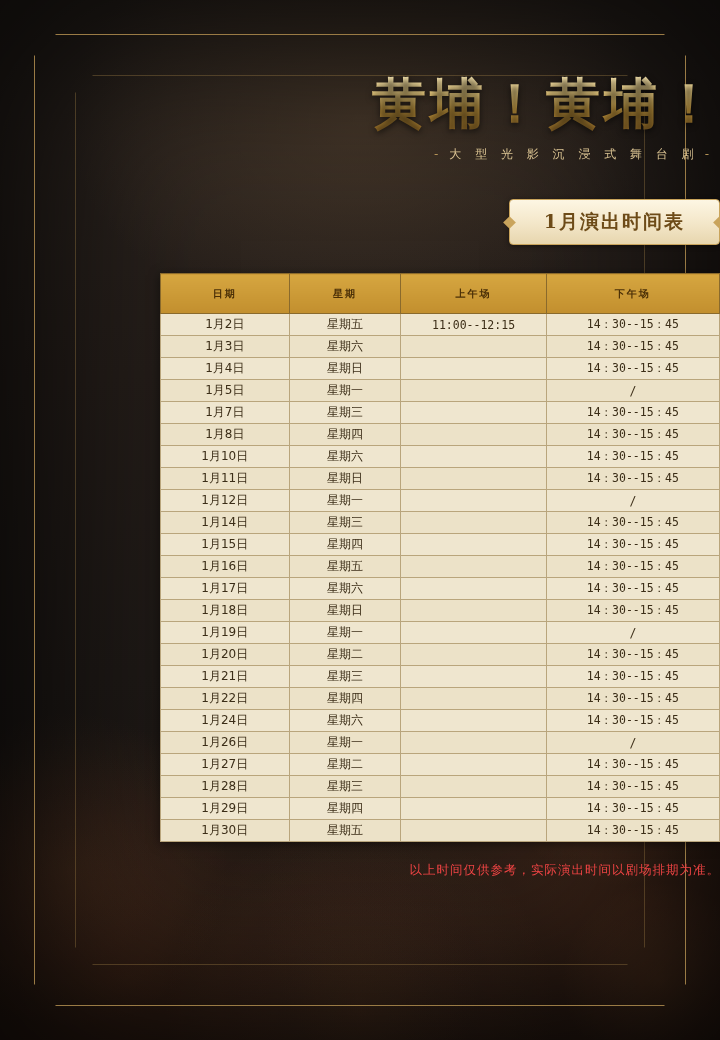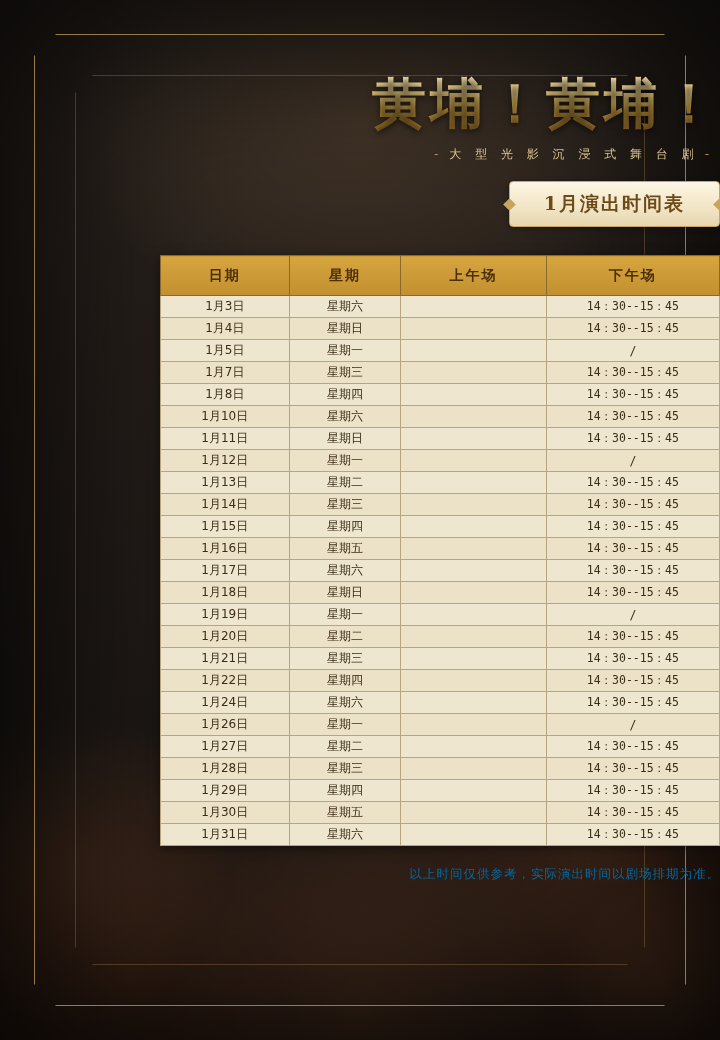--- a/index.html
+++ b/index.html
@@ -94,21 +94,21 @@
   .subtitle {
     margin-top: 12px;
     font-size: 12px;
     letter-spacing: 5px;
     color: #d9c291;
     font-family: "DejaVu Sans", sans-serif;
   }
   .subtitle .dash { color: #b39256; margin: 0 6px; }
 
   .banner {
-    margin-top: 18px;
+    margin-top: 36px;
     position: relative;
     padding: 9px 34px;
     border: 1px solid #c9a css;
   }
   .banner {
     border: 1px solid #c9a45c;
     border-radius: 4px;
     background: linear-gradient(180deg, #fdf6e3 0%, #f3e6c8 55%, #e7d6ae 100%);
     box-shadow: 0 1px 5px rgba(0,0,0,0.45);
   }
@@ -138,21 +138,21 @@
   }
   table {
     border-collapse: collapse;
     width: 100%;
     table-layout: fixed;
     box-shadow: 0 2px 10px rgba(0,0,0,0.5);
   }
   thead th {
     background: linear-gradient(180deg, #d6a640 0%, #c28f2e 100%);
     color: #4a2f07;
-    font-size: 14px;
+    font-size: 10px;
     font-weight: bold;
     letter-spacing: 2px;
     height: 40px;
     border: 1px solid #8a6a2c;
     font-family: "DejaVu Sans", sans-serif;
   }
   tbody td {
     background: #efe6cf;
     color: #3b2d17;
     font-size: 12px;
@@ -161,21 +161,21 @@
     border: 1px solid #b9a57c;
     font-family: "DejaVu Sans", sans-serif;
     white-space: nowrap;
   }
   tbody tr:nth-child(even) td { background: #ece2c8; }
   td.time { font-family: "DejaVu Sans Mono", monospace; font-size: 11.5px; letter-spacing: 0px; }
 
   .footnote {
     margin-top: 20px;
     font-size: 12.5px;
-    color: #0369a1;
+    color: #ef4444;
     letter-spacing: 1px;
     font-family: "DejaVu Sans", sans-serif;
   }
 </style>
 </head>
 <body>
 
 <div class="page">
   <div class="smoke"></div>
   <div class="vignette"></div>
@@ -204,20 +204,26 @@
         <thead>
           <tr>
             <th>日期</th>
             <th>星期</th>
             <th>上午场</th>
             <th>下午场</th>
           </tr>
         </thead>
         <tbody id="schedule-body">
             <tr>
+              <td>1月2日</td>
+              <td>星期五</td>
+              <td class="time">11:00--12:15</td>
+              <td class="time">14：30--15：45</td>
+            </tr>
+            <tr>
               <td>1月3日</td>
               <td>星期六</td>
               <td class="time"></td>
               <td class="time">14：30--15：45</td>
             </tr>
             <tr>
               <td>1月4日</td>
               <td>星期日</td>
               <td class="time"></td>
               <td class="time">14：30--15：45</td>
@@ -252,26 +258,20 @@
               <td class="time"></td>
               <td class="time">14：30--15：45</td>
             </tr>
             <tr>
               <td>1月12日</td>
               <td>星期一</td>
               <td class="time"></td>
               <td class="time">/</td>
             </tr>
             <tr>
-              <td>1月13日</td>
-              <td>星期二</td>
-              <td class="time"></td>
-              <td class="time">14：30--15：45</td>
-            </tr>
-            <tr>
               <td>1月14日</td>
               <td>星期三</td>
               <td class="time"></td>
               <td class="time">14：30--15：45</td>
             </tr>
             <tr>
               <td>1月15日</td>
               <td>星期四</td>
               <td class="time"></td>
               <td class="time">14：30--15：45</td>
@@ -344,26 +344,20 @@
             </tr>
             <tr>
               <td>1月29日</td>
               <td>星期四</td>
               <td class="time"></td>
               <td class="time">14：30--15：45</td>
             </tr>
             <tr>
               <td>1月30日</td>
               <td>星期五</td>
-              <td class="time"></td>
-              <td class="time">14：30--15：45</td>
-            </tr>
-            <tr>
-              <td>1月31日</td>
-              <td>星期六</td>
               <td class="time"></td>
               <td class="time">14：30--15：45</td>
             </tr>
           </tbody>
       </table>
     </div>
 
     <div class="footnote">以上时间仅供参考，实际演出时间以剧场排期为准。</div>
   </div>
 </div>

